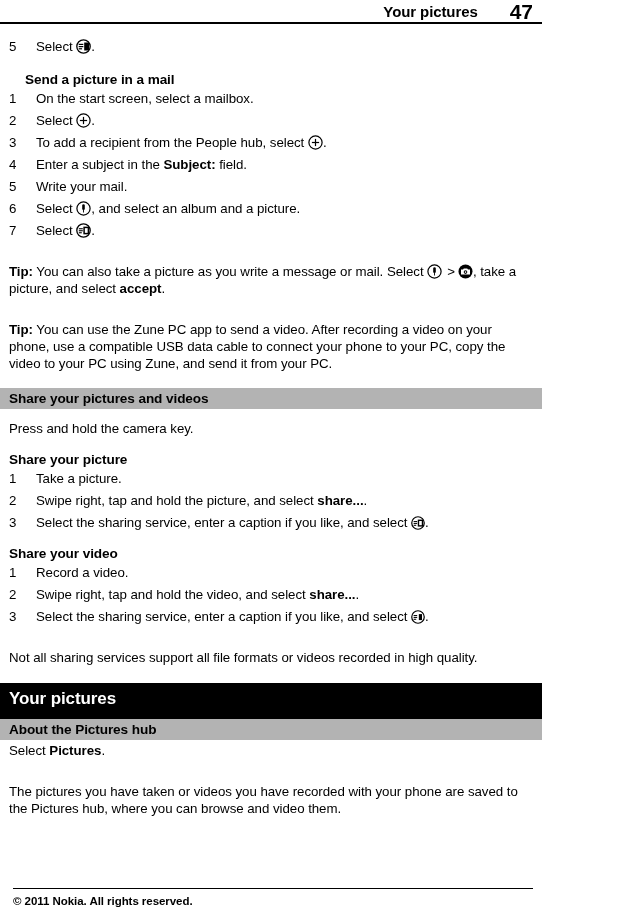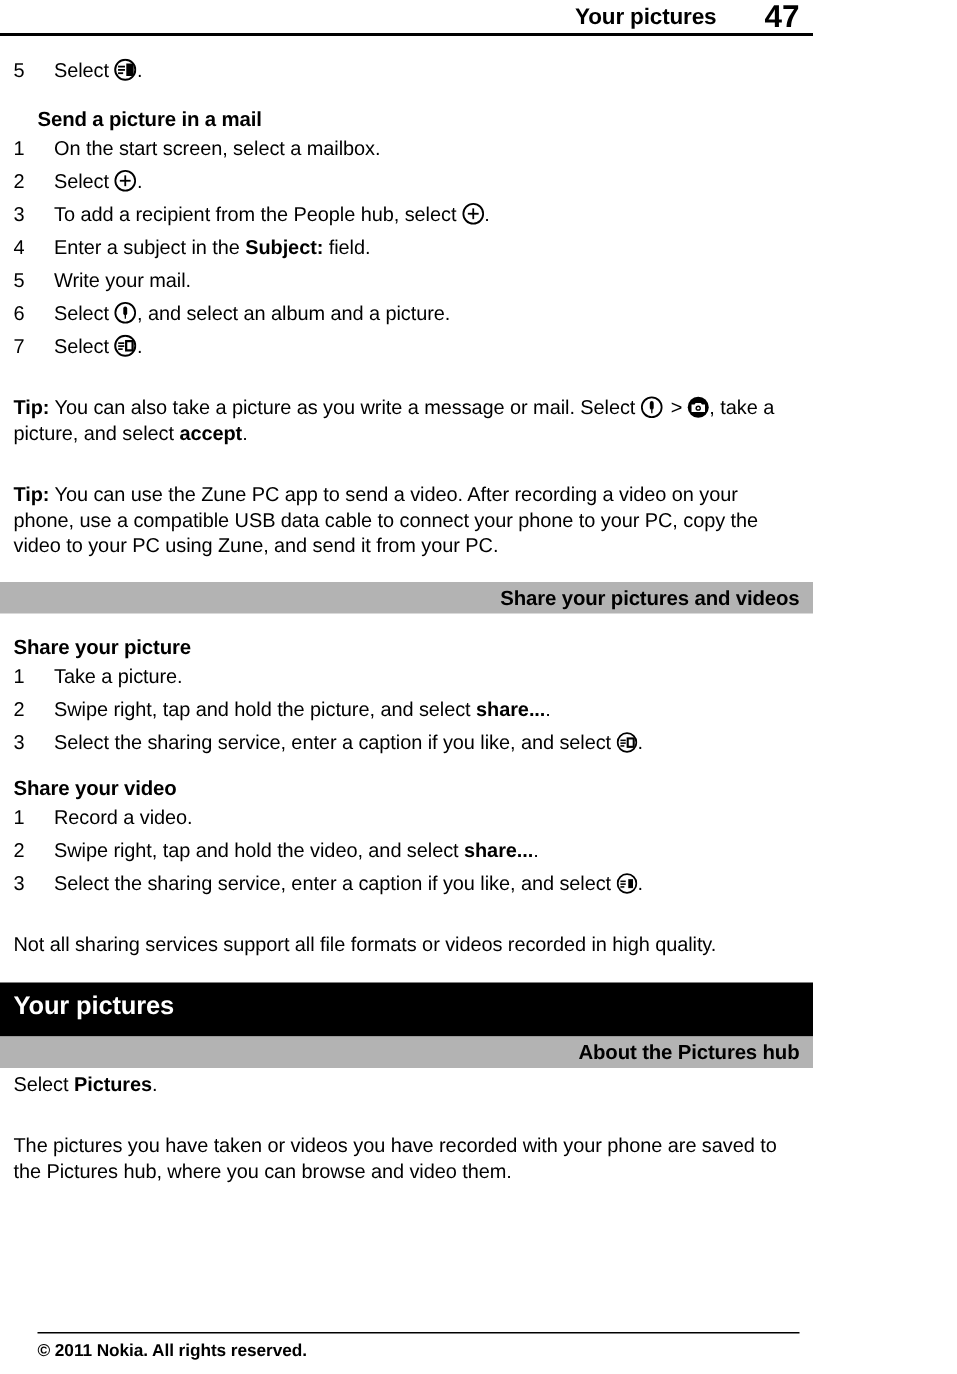--- a/index.html
+++ b/index.html
@@ -94,41 +94,41 @@
   
   .band {
     background: #b3b3b3;
     font-size: 13.6px;
     font-weight: bold;
     line-height: 17px;
     padding: 2px 9px 2px 9px;
     margin: 0 -9px;
     letter-spacing: -0.1px;
   }
-  .band-wrap { margin-top: 16px; text-align: right; }
+  .band-wrap { margin-top: 16px; }
 
   
   .blackband {
     background: #000000;
     color: #ffffff;
     font-size: 17px;
     font-weight: bold;
     line-height: 20px;
     padding: 6px 9px 10px 9px;
     margin: 0 -9px;
     letter-spacing: -0.1px;
   }
   .blackband-wrap { margin-top: 17px; }
 
   b, strong { font-weight: bold; }
 
   
   .footer {
     position: absolute;
-    left: 16px;
+    left: 4px;
     right: 0;
     bottom: 0;
     padding: 0 9px;
     box-sizing: border-box;
   }
   .footer-rule {
     border-top: 1.5px solid #000;
     width: 100%;
   }
   .footer-text {
@@ -247,20 +247,21 @@
             <path d="M3.0 5.6 h2.0 l0.8 -1.0 h3.4 l0.8 1.0 h2.0 v5.0 h-9.0 z" fill="#fff"></path>
             <circle cx="7.5" cy="8.1" r="1.8" fill="#000"></circle>
             <circle cx="7.5" cy="8.1" r="0.8" fill="#fff"></circle>
           </svg></span><span>, take a picture, and select </span><b>accept</b><span>.</span></p>
 
     <p class="para"><b>Tip:</b><span> You can use the Zune PC app to send a video. After recording a video on your phone, use a compatible USB data cable to connect your phone to your PC, copy the video to your PC using Zune, and send it from your PC.</span></p>
 
     <div class="band-wrap">
       <div class="band">Share your pictures and videos</div>
     </div>
+    <p class="para tight">Press and hold the camera key.</p>
 
     <h3 class="sub">Share your picture</h3>
     <div class="ol">
       <div class="ol-row">
         <span class="ol-num">1</span>
         <span class="ol-txt">Take a picture.</span>
       </div>
       <div class="ol-row">
         <span class="ol-num">2</span>
         <span class="ol-txt"><span>Swipe right, tap and hold the picture, and select </span><b>share...</b><span>.</span></span>

